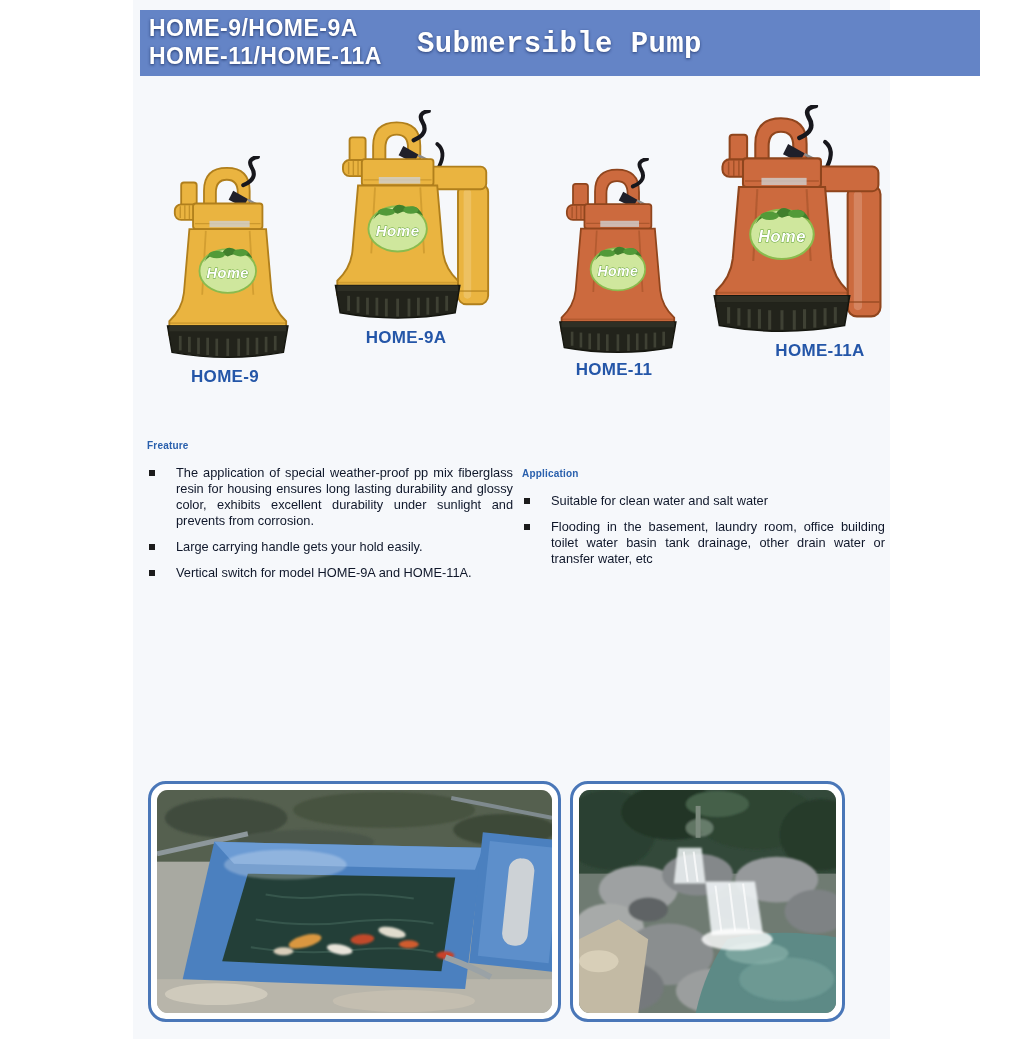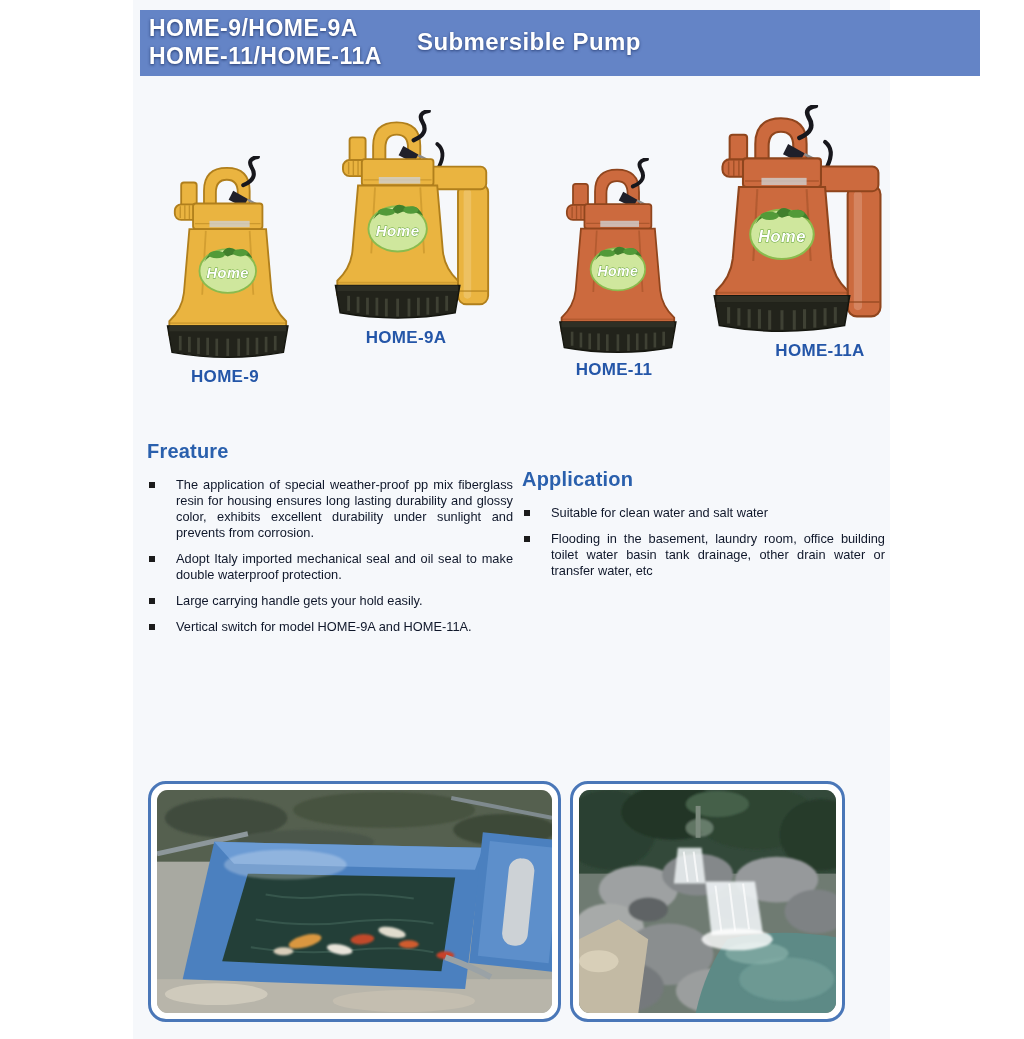--- a/index.html
+++ b/index.html
@@ -20,24 +20,25 @@
   }
   .banner-models{
     position:absolute;left:9px;top:4px;
     color:#fff;font-weight:bold;font-size:23px;line-height:28px;
     letter-spacing:.5px;
     text-shadow:0 1px 3px rgba(23,42,92,.85);
     white-space:nowrap;
   }
   .banner-subtitle{
     position:absolute;left:277px;top:18px;
-    color:#fff;font-weight:bold;font-size:24px;
+    color:#fff;font-weight:bold;font-size:29px;
     letter-spacing:.4px;
     text-shadow:0 1px 3px rgba(23,42,92,.75);
     white-space:nowrap;
+    font-family:Liberation Mono, monospace;
   }
   
   .pump-slot{position:absolute;pointer-events:none;}
   .pump-slot svg{display:block;width:100%;height:100%;}
   .p0{left:158px;top:156px;width:176px;height:210px;}
   .p1{left:326px;top:110px;width:181px;height:217px;}
   .p2{left:551px;top:158px;width:169px;height:203px;}
   .p3{left:704px;top:105px;width:197px;height:236px;}
   .product-label{
     position:absolute;text-align:center;
@@ -54,21 +55,21 @@
     fill:#fff;stroke:#63a238;stroke-width:.9;paint-order:stroke;
     letter-spacing:.5px;
   }
   
   .col{position:absolute;top:440px;}
   .col-features{left:147px;width:366px;}
   .col-applications{left:522px;width:363px;margin-top:28px;}
   .col h3{
     margin:0 0 14px 0;
     color:var(--heading-blue,#2a60ad);
-    font-size:20px;font-weight:bold;letter-spacing:.2px;
+    font-size:10px;font-weight:bold;letter-spacing:.2px;
   }
   .col ul{list-style:none;margin:0;padding:0;}
   .col li{
     display:flex;align-items:flex-start;
     margin-bottom:10px;
   }
   .col .sq{
     flex:0 0 auto;width:6px;height:6px;margin:5px 0 0 2px;
     background:#1b1b1b;
   }
@@ -325,24 +326,20 @@
 <section class="col col-features">
   <h3>Freature</h3>
   <ul>
 
       <li>
         <span class="sq"></span>
         <span class="txt">The application of special weather-proof pp mix fiberglass resin for housing ensures long lasting durability and glossy color, exhibits excellent durability under sunlight and prevents from corrosion.</span>
       </li>
 
 
-      <li>
-        <span class="sq"></span>
-        <span class="txt">Adopt Italy imported mechanical seal and oil seal to make double waterproof protection.</span>
-      </li>
 
       <li>
         <span class="sq"></span>
         <span class="txt">Large carrying handle gets your hold easily.</span>
       </li>
 
 
       <li>
         <span class="sq"></span>
         <span class="txt">Vertical switch for model HOME-9A and HOME-11A.</span>

